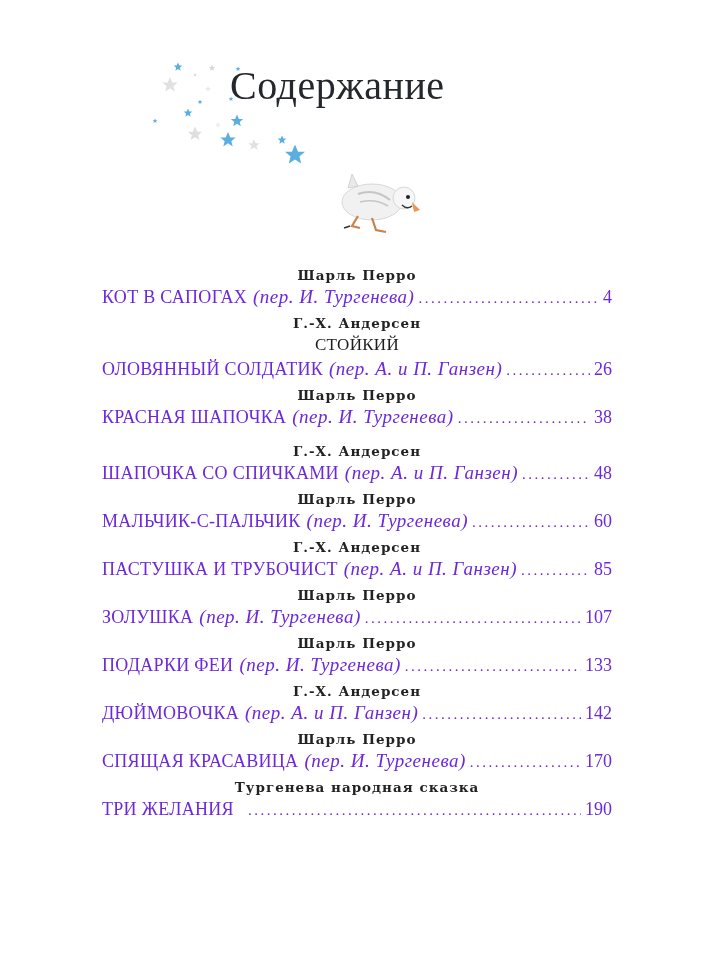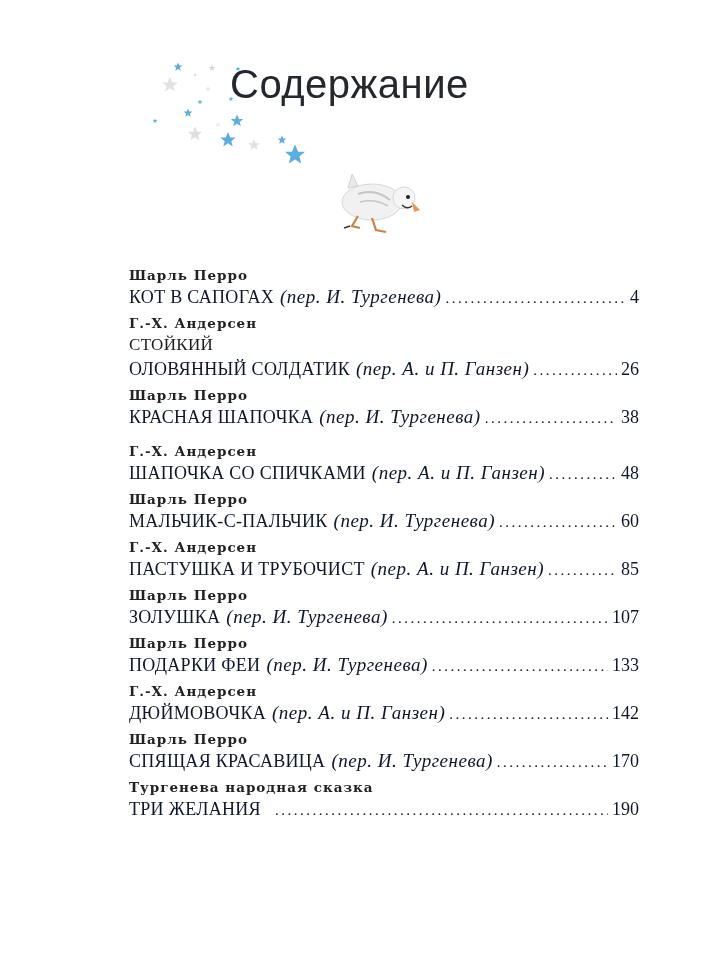--- a/index.html
+++ b/index.html
@@ -2,34 +2,34 @@
 <html><head>
 <meta charset="utf-8">
 <style>
   html, body { margin: 0; padding: 0; }
   body {
     width: 720px; height: 967px; background: #ffffff; position: relative; overflow: hidden;
     font-family: "DejaVu Serif", serif; color: #1d1d1d;
   }
   .page-title {
     position: absolute; left: 230px; top: 62px;
-    font-family: Liberation Sans, sans-serif; font-size: 40px; font-weight: normal;
+    font-family: Liberation Serif, serif; font-size: 40px; font-weight: normal;
     color: #24272c; letter-spacing: 0.5px; margin: 0;
   }
   .stars { position: absolute; left: 140px; top: 55px; width: 170px; height: 115px; }
   .duck { position: absolute; left: 330px; top: 160px; width: 100px; height: 80px; }
-  .toc { position: absolute; left: 129px; top: 266px; width: 510px; }
+  .toc { position: absolute; left: 102px; top: 266px; width: 510px; text-align: center; }
   .entry { margin-bottom: 4px; }
   .author {
     font-family: "DejaVu Serif", serif; font-weight: bold; font-size: 13.5px;
     letter-spacing: 1px; line-height: 19px; color: #222;
   }
   .line {
     display: flex; align-items: baseline; font-size: 16.5px; line-height: 24px;
-    font-family: "Liberation Serif", serif; color: #0f172a; white-space: nowrap;
+    font-family: "Liberation Serif", serif; color: #6d28d9; white-space: nowrap;
   }
   .line .title { font-size: 18px; letter-spacing: 0.3px; }
   .line .trans { font-style: italic; font-size: 19px; margin-left: 6px; letter-spacing: 0.5px; }
   .line .dots {
     flex: 1; overflow: hidden; margin: 0 4px; font-size: 15px; letter-spacing: 2.5px;
   }
   .line .dots::before {
     content: "................................................................................................................................................";
   }
   .line .page { font-size: 18px; }

